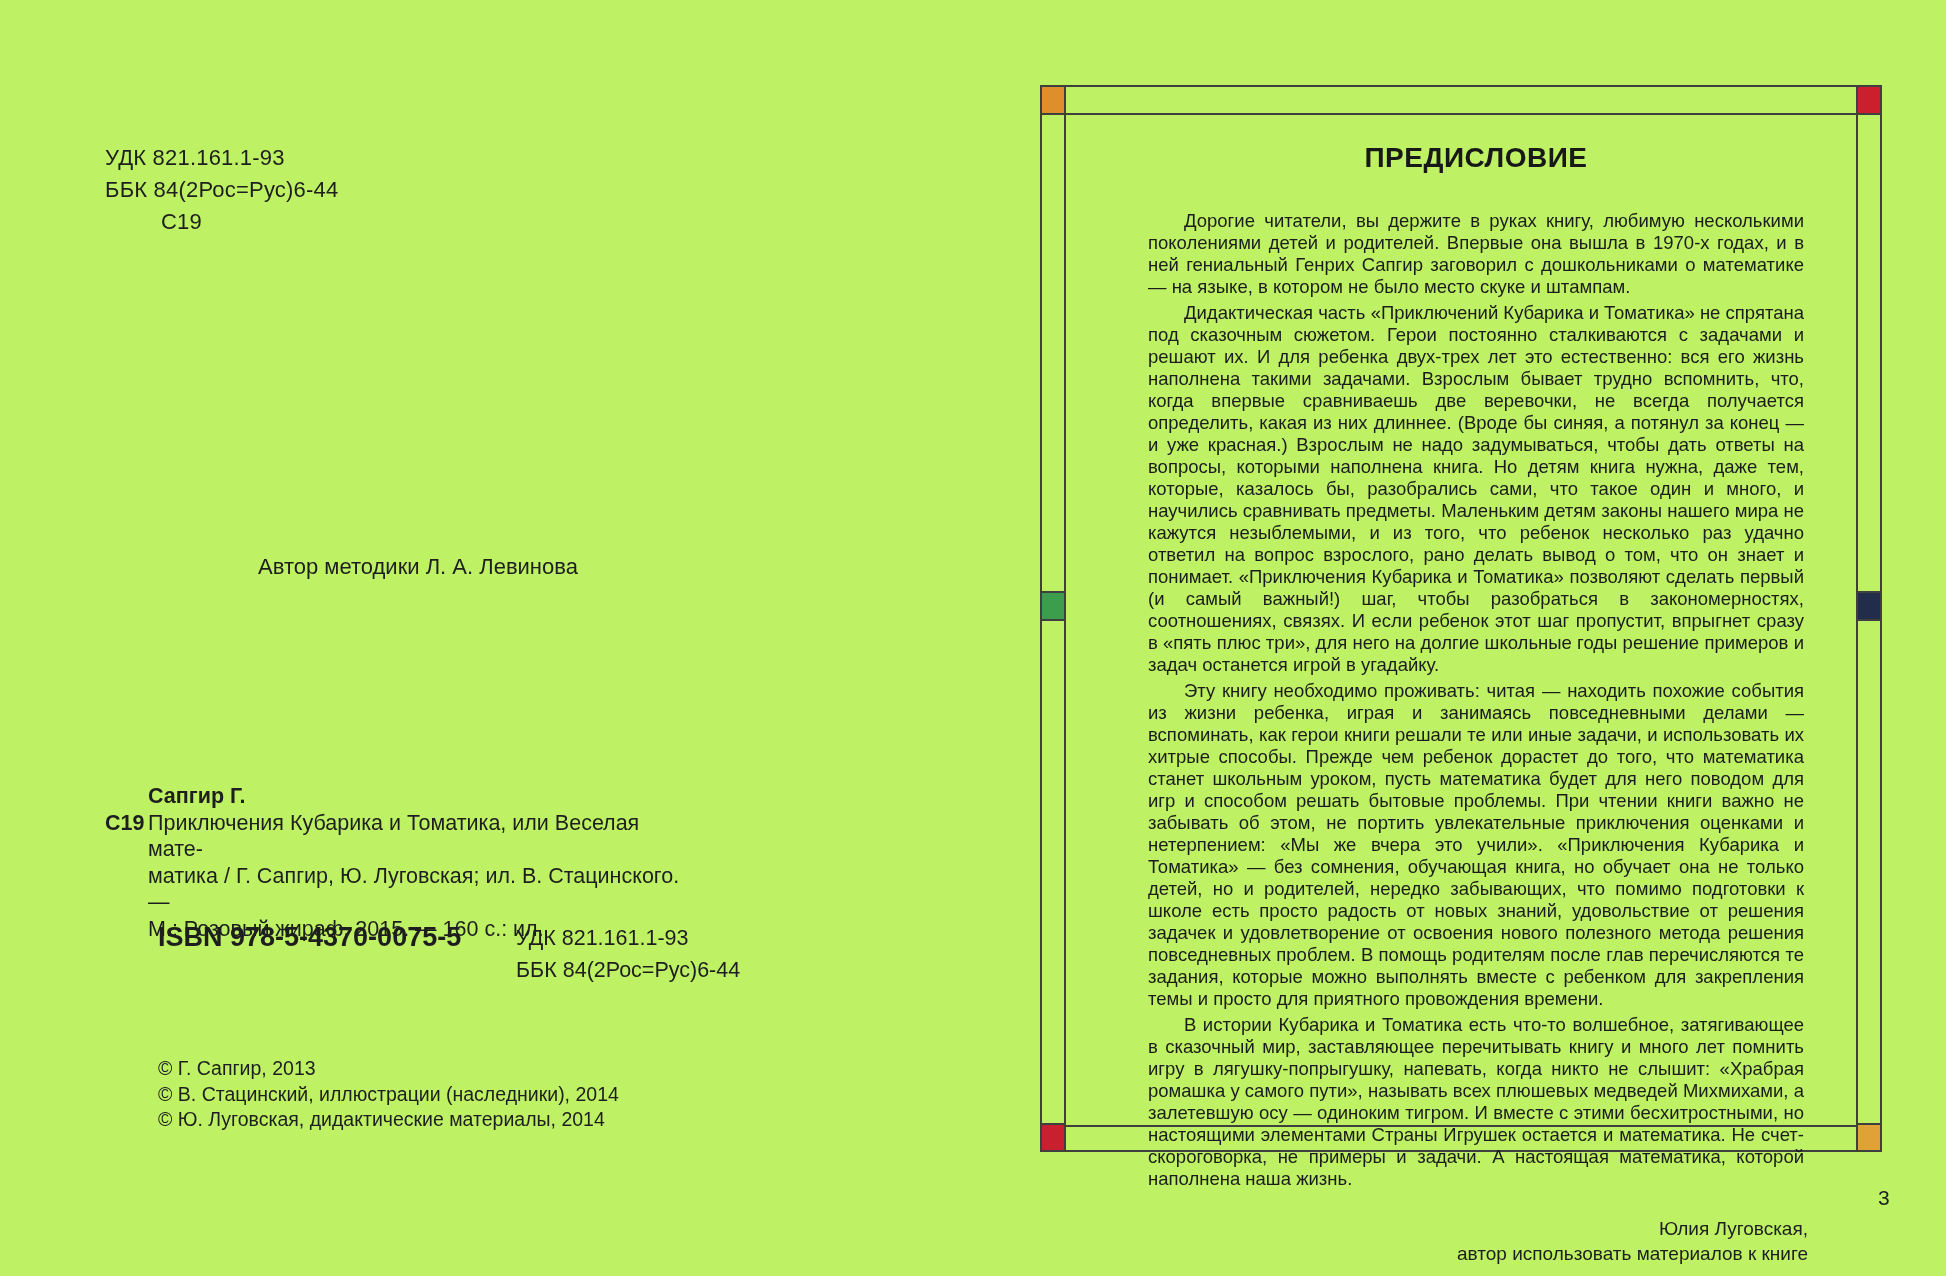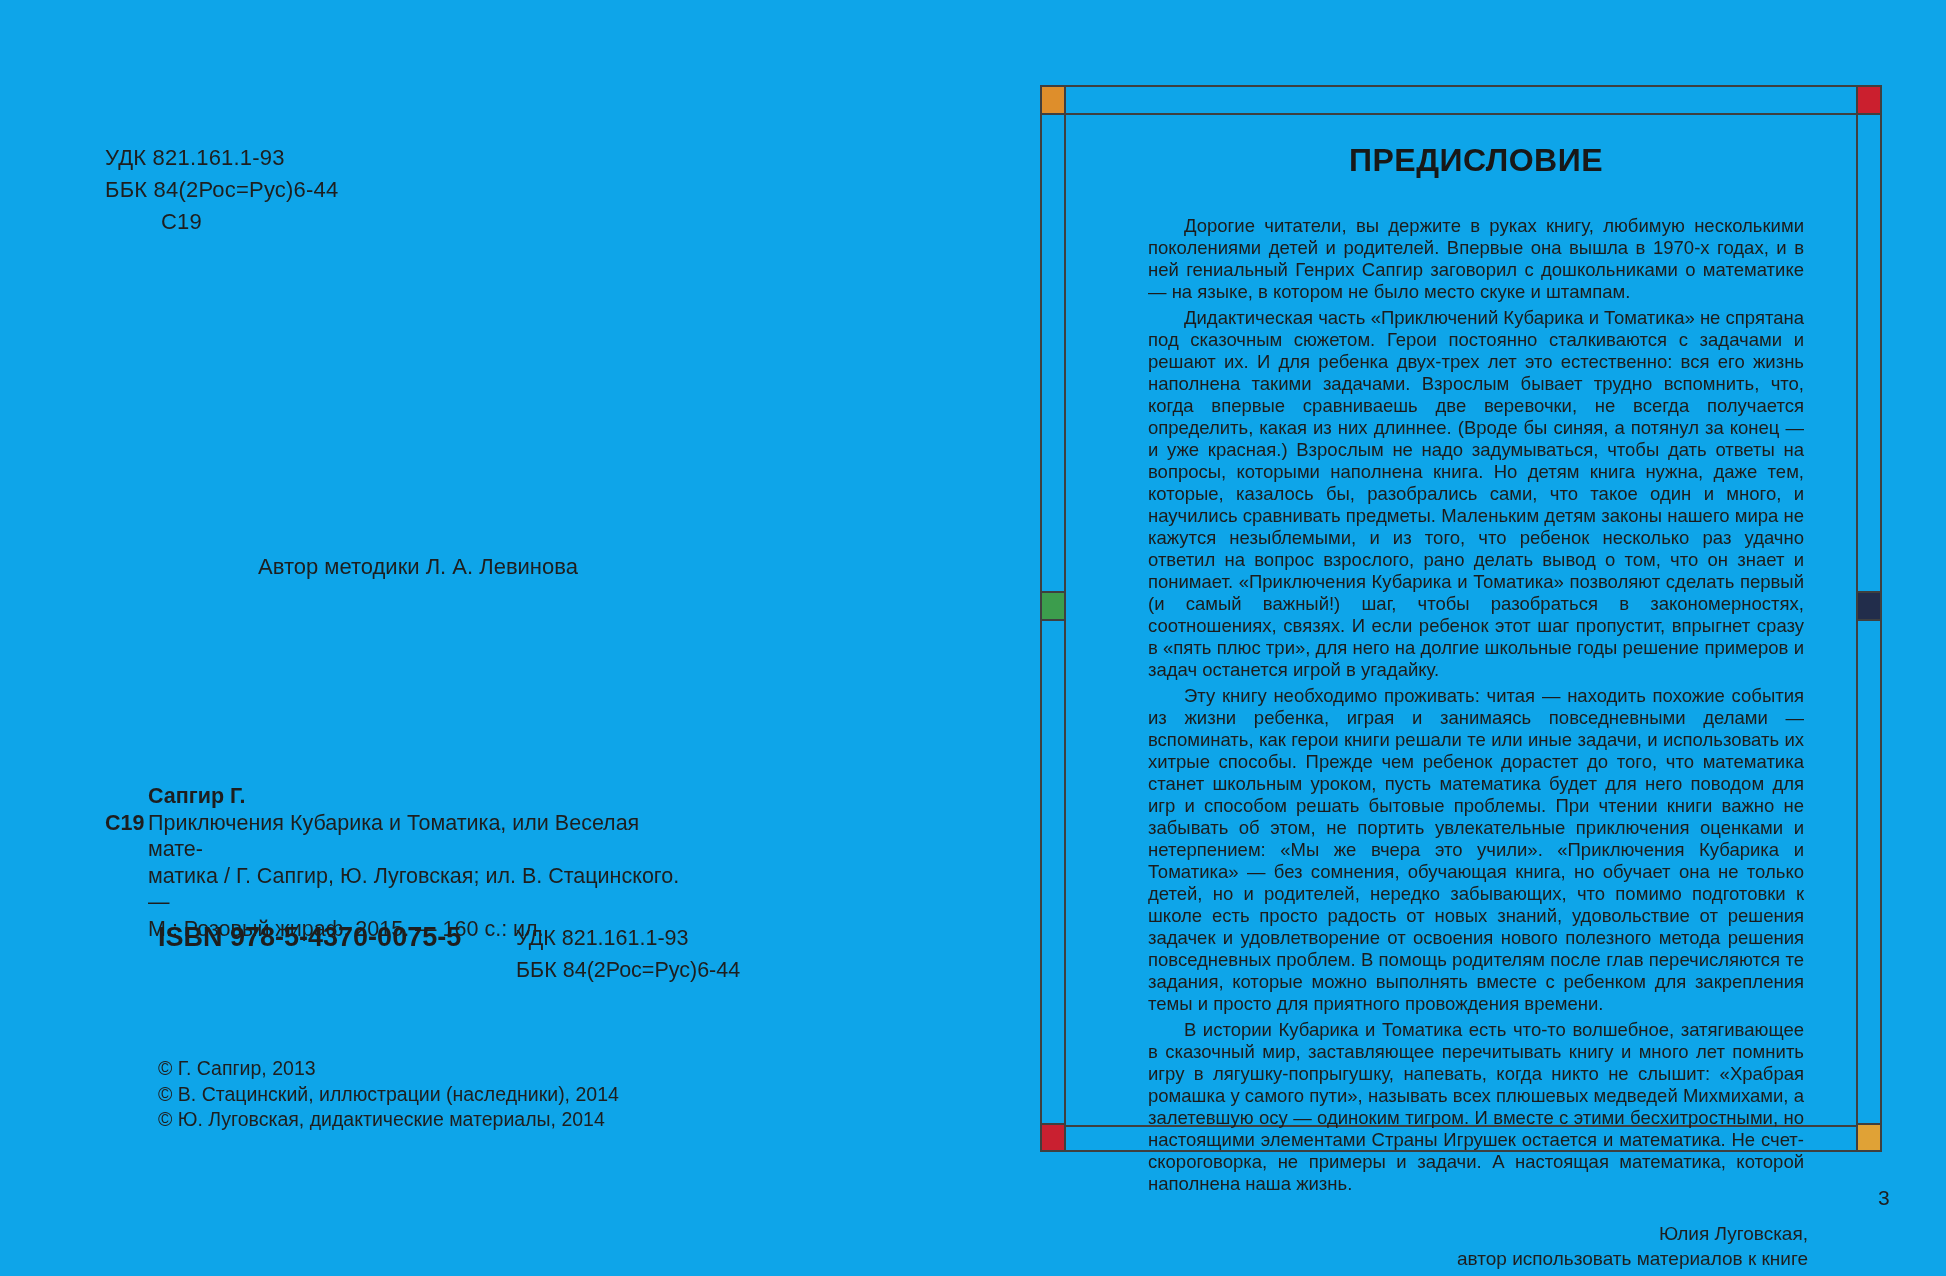--- a/index.html
+++ b/index.html
@@ -3,21 +3,21 @@
 <meta charset="utf-8">
 <style>
   * { box-sizing: border-box; }
   html, body { margin: 0; padding: 0; }
   body {
     width: 1946px; height: 1276px;
     background: #ffffff;
     font-family: "Liberation Sans", "DejaVu Sans", sans-serif;
     color: #1e1e1e;
   }
-  .canvas { position: relative; width: 1946px; height: 1276px; overflow: hidden; background: #0ea5e9; }
+  .canvas { position: relative; width: 1946px; height: 1276px; overflow: hidden; background: #bef264; }
 
   
   .udc-block { position: absolute; left: 105px; top: 142px; font-size: 22px; line-height: 32px; letter-spacing: 0.2px; }
   .udc-block .c19 { padding-left: 56px; }
 
   .method-author { position: absolute; left: 258px; top: 554px; font-size: 22px; }
 
   .bib { position: absolute; left: 105px; top: 783px; width: 580px; font-size: 21.5px; line-height: 26.5px; }
   .bib-author { font-weight: bold; padding-left: 43px; }
   .bib-row { display: flex; }
@@ -35,21 +35,21 @@
   .sq { position: absolute; border: 2px solid #3f3f3f; }
   .sq-tl { left: 1040px; top: 85px;  width: 26px; height: 30px; }
   .sq-tr { left: 1856px; top: 85px;  width: 26px; height: 30px; }
   .sq-ml { left: 1040px; top: 591px; width: 26px; height: 30px; }
   .sq-mr { left: 1856px; top: 591px; width: 26px; height: 30px; }
   .sq-bl { left: 1040px; top: 1123px; width: 26px; height: 29px; }
   .sq-br { left: 1856px; top: 1123px; width: 26px; height: 29px; }
 
   
   .preface { position: absolute; left: 1144px; top: 142px; width: 664px; }
-  .preface-title { margin: 0 0 36px 0; font-size: 32px; font-weight: bold; text-align: center; letter-spacing: 0.5px; color: #181818; }
+  .preface-title { margin: 0 0 36px 0; font-size: 28px; font-weight: bold; text-align: center; letter-spacing: 0.5px; color: #181818; }
   .preface p { margin: 4px; font-size: 18.5px; line-height: 22px; text-align: justify; text-indent: 36px; color: #1c1c1c; }
   .signature { margin-top: 26px; text-align: right; font-size: 19px; line-height: 25px; }
 
   .page-number { position: absolute; left: 1878px; top: 1186px; font-size: 21px; }
 </style>
 </head>
 <body>
 
 <div class="canvas">
 

